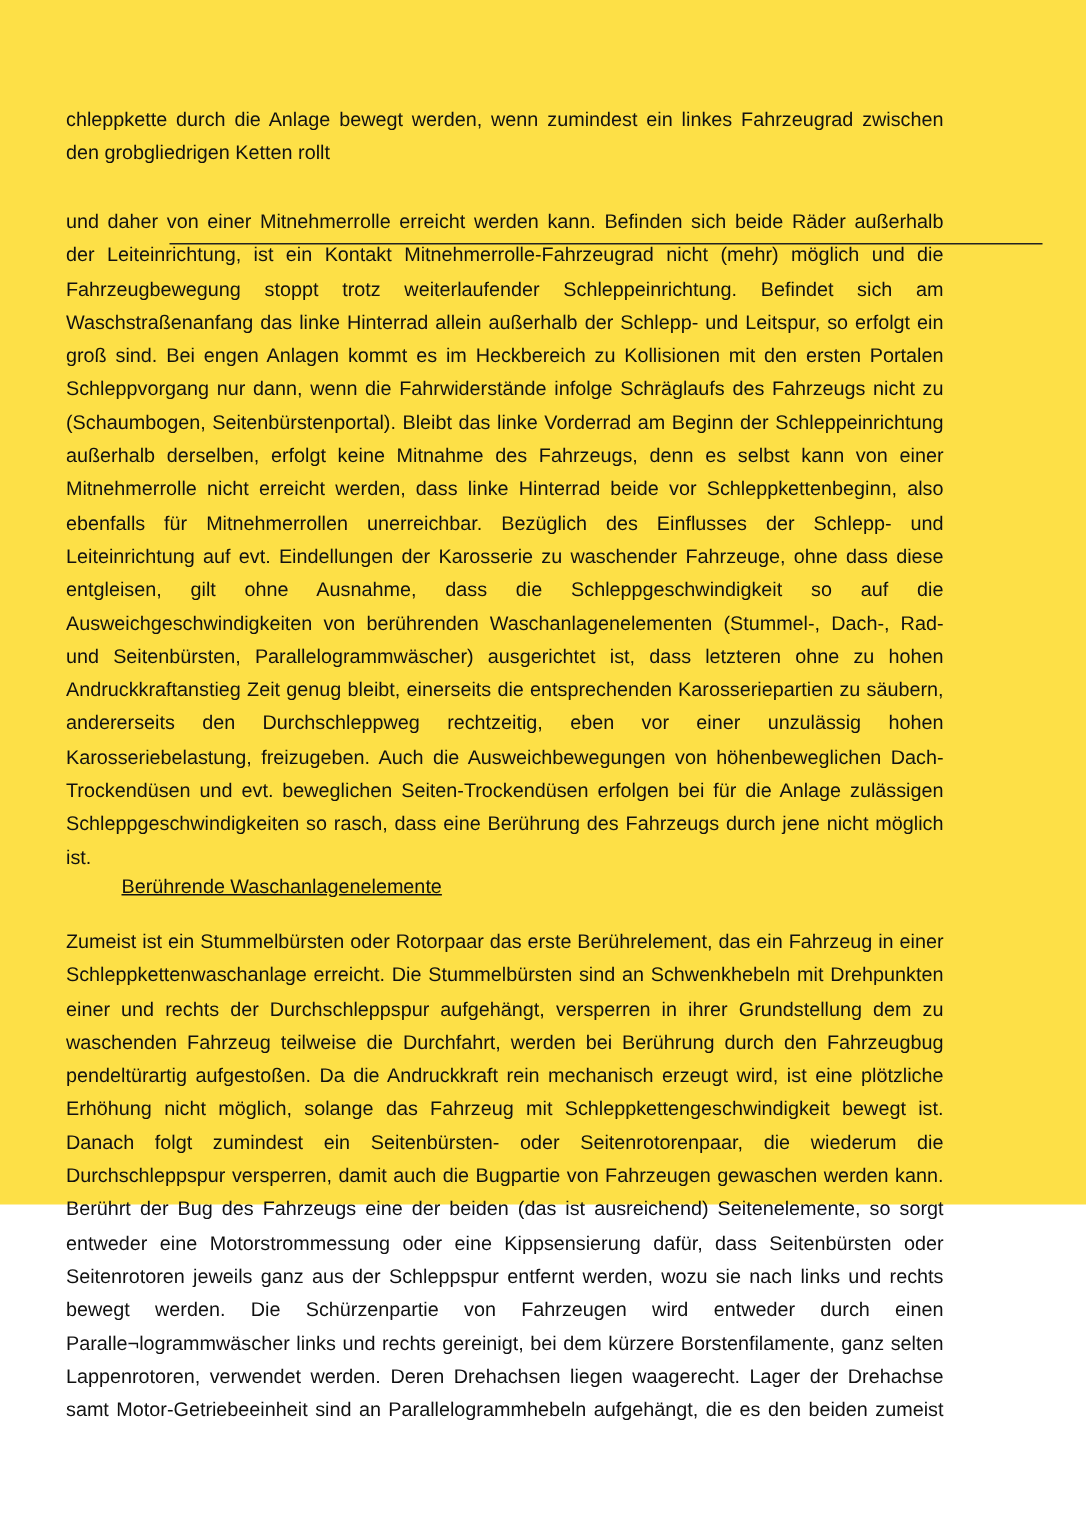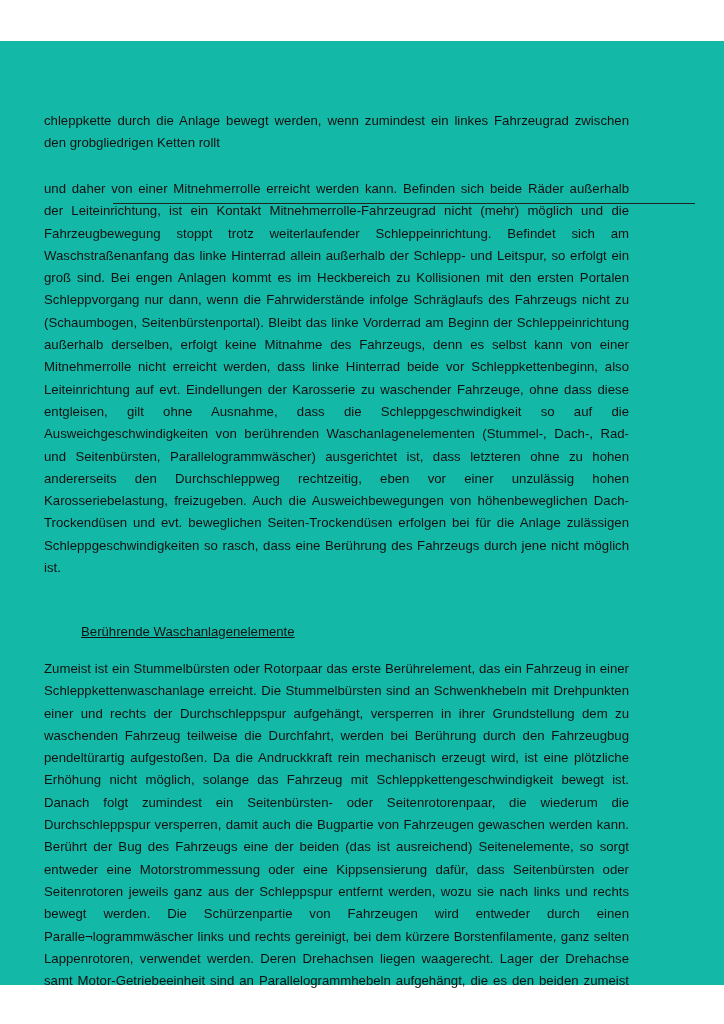--- a/index.html
+++ b/index.html
@@ -1,18 +1,18 @@
 <!DOCTYPE html>
 <html><head>
 <meta charset="utf-8">
 <style>
   html, body { margin: 0; padding: 0; background: #ffffff; }
   body { width: 724px; height: 1024px; position: relative; overflow: hidden; }
   .page {
-    position: absolute; left: 0; top: 0; width: 724px; height: 944px; background: #14b8a6; margin-top: 41px;
+    position: absolute; left: 0; top: 0; width: 724px; height: 803px; background: #fde047;
   }
   .text {
     position: absolute; left: 44px; width: 585px;
     font-family: "Liberation Sans", sans-serif;
     font-size: 13.2px; color: #111;
   }
   .line {
     height: 22.3px; line-height: 22.3px; white-space: nowrap;
     text-align: justify; text-align-last: justify;
     overflow: visible;
@@ -40,24 +40,26 @@
   <div class="text" id="p2" style="top:137px;">
       <div class="line"> und daher von einer Mitnehmerrolle erreicht werden kann. Befinden sich beide Räder außerhalb</div>
       <div class="line">der Leiteinrichtung, ist ein Kontakt Mitnehmerrolle-Fahrzeugrad nicht (mehr) möglich und die</div>
       <div class="line">Fahrzeugbewegung stoppt trotz weiterlaufender Schleppeinrichtung. Befindet sich am</div>
       <div class="line">Waschstraßenanfang das linke Hinterrad allein außerhalb der Schlepp- und Leitspur, so erfolgt ein</div>
       <div class="line">groß sind. Bei engen Anlagen kommt es im Heckbereich zu Kollisionen mit den ersten Portalen</div>
       <div class="line">Schleppvorgang nur dann, wenn die Fahrwiderstände infolge Schräglaufs des Fahrzeugs nicht zu</div>
       <div class="line">(Schaumbogen, Seitenbürstenportal). Bleibt das linke Vorderrad am Beginn der Schleppeinrichtung</div>
       <div class="line">außerhalb derselben, erfolgt keine Mitnahme des Fahrzeugs, denn es selbst kann von einer</div>
       <div class="line">Mitnehmerrolle nicht erreicht werden, dass linke Hinterrad beide vor Schleppkettenbeginn, also</div>
+      <div class="line">ebenfalls für Mitnehmerrollen unerreichbar. Bezüglich des Einflusses der Schlepp- und</div>
       <div class="line">Leiteinrichtung auf evt. Eindellungen der Karosserie zu waschender Fahrzeuge, ohne dass diese</div>
       <div class="line">entgleisen, gilt ohne Ausnahme, dass die Schleppgeschwindigkeit so auf die</div>
       <div class="line">Ausweichgeschwindigkeiten von berührenden Waschanlagenelementen (Stummel-, Dach-, Rad-</div>
       <div class="line">und Seitenbürsten, Parallelogrammwäscher) ausgerichtet ist, dass letzteren ohne zu hohen</div>
+      <div class="line">Andruckkraftanstieg Zeit genug bleibt, einerseits die entsprechenden Karosseriepartien zu säubern,</div>
       <div class="line">andererseits den Durchschleppweg rechtzeitig, eben vor einer unzulässig hohen</div>
       <div class="line">Karosseriebelastung, freizugeben. Auch die Ausweichbewegungen von höhenbeweglichen Dach-</div>
       <div class="line">Trockendüsen und evt. beweglichen Seiten-Trockendüsen erfolgen bei für die Anlage zulässigen</div>
       <div class="line">Schleppgeschwindigkeiten so rasch, dass eine Berührung des Fahrzeugs durch jene nicht möglich</div>
       <div class="line last">ist.</div>
     </div>
 
   <div class="rule"></div>
 
   <div class="heading">Berührende Waschanlagenelemente</div>

